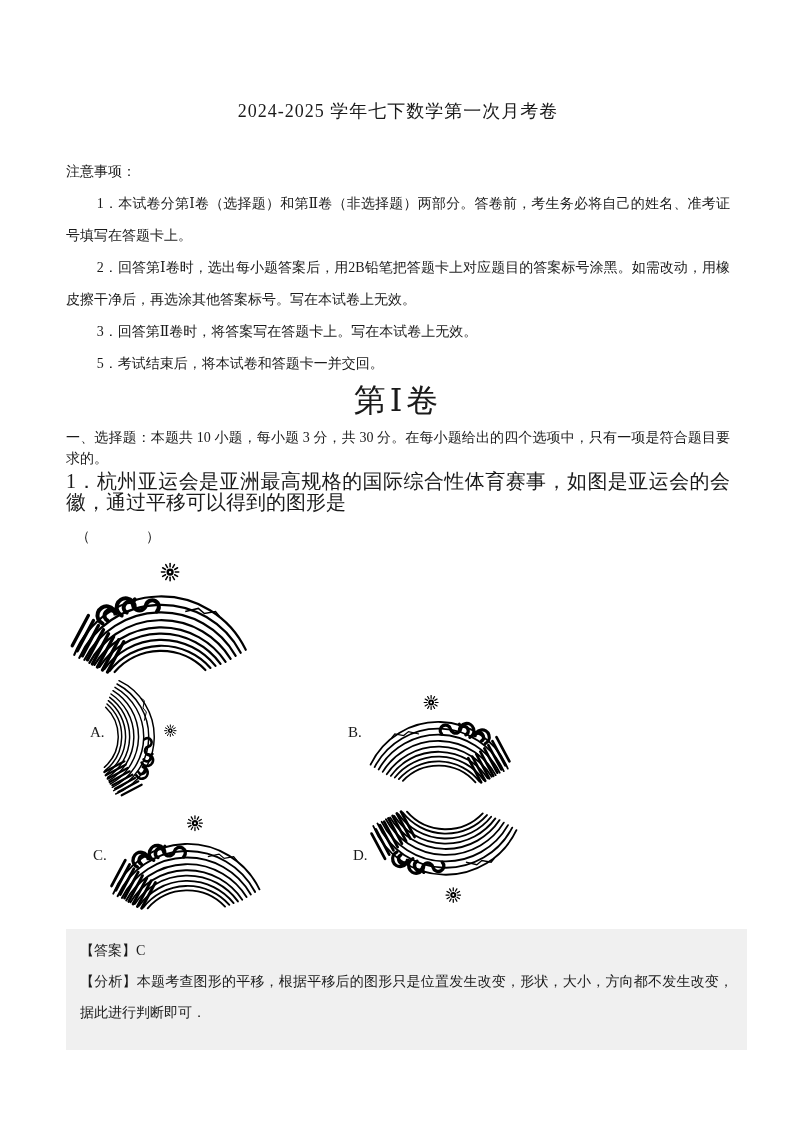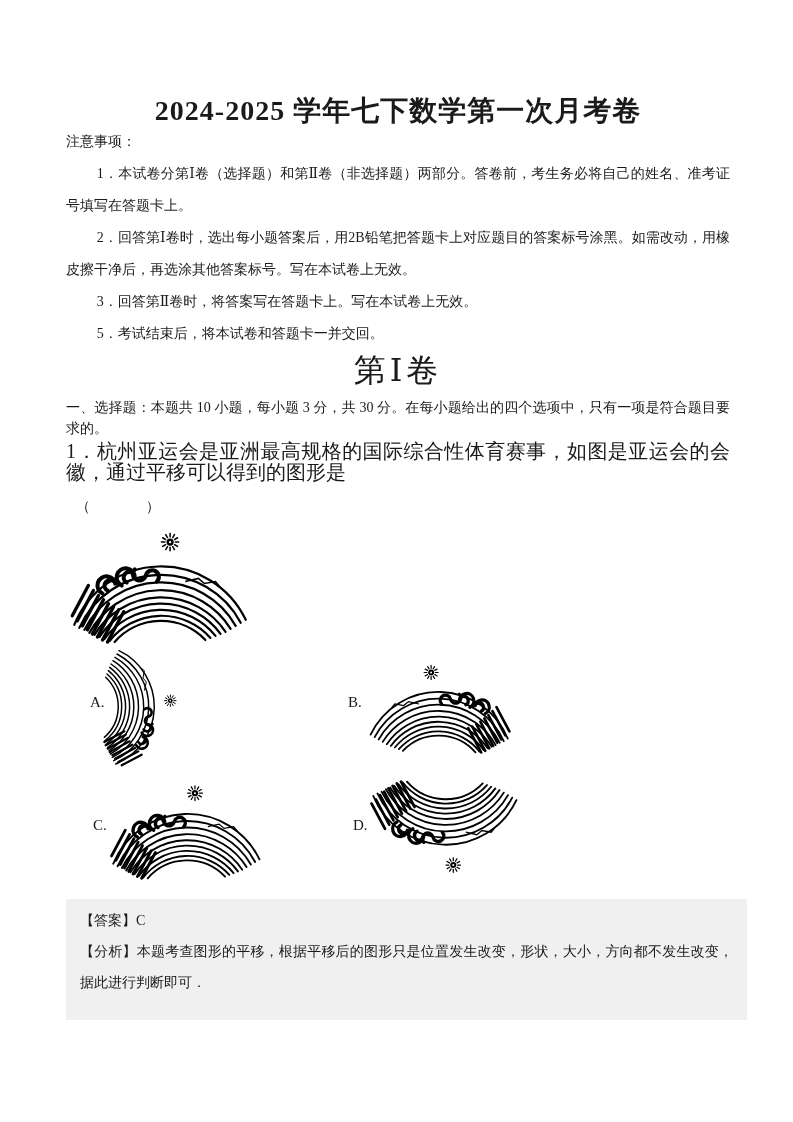--- a/index.html
+++ b/index.html
@@ -16,26 +16,26 @@
     margin: 0 auto;
     background: #ffffff;
     font-family: "Liberation Serif", "DejaVu Serif", serif;
     color: var(--ink);
     padding: 40px 63px 0 66px;
     overflow: hidden;
   }
   .doc-title {
     margin-top: 56px;
     text-align: center;
-    font-size: 28px;
-    font-weight: 700;
+    font-size: 18px;
+    font-weight: 400;
     line-height: 30px;
     letter-spacing: 1px;
   }
-  .notice-block { }
+  .notice-block { margin-top: 30px; }
   .notice-heading {
     font-size: 14px;
     line-height: 32px;
     font-weight: 400;
   }
   .notice-item {
     font-size: 14px;
     line-height: 32px;
     text-indent: 2.2em;
     text-align: justify;

